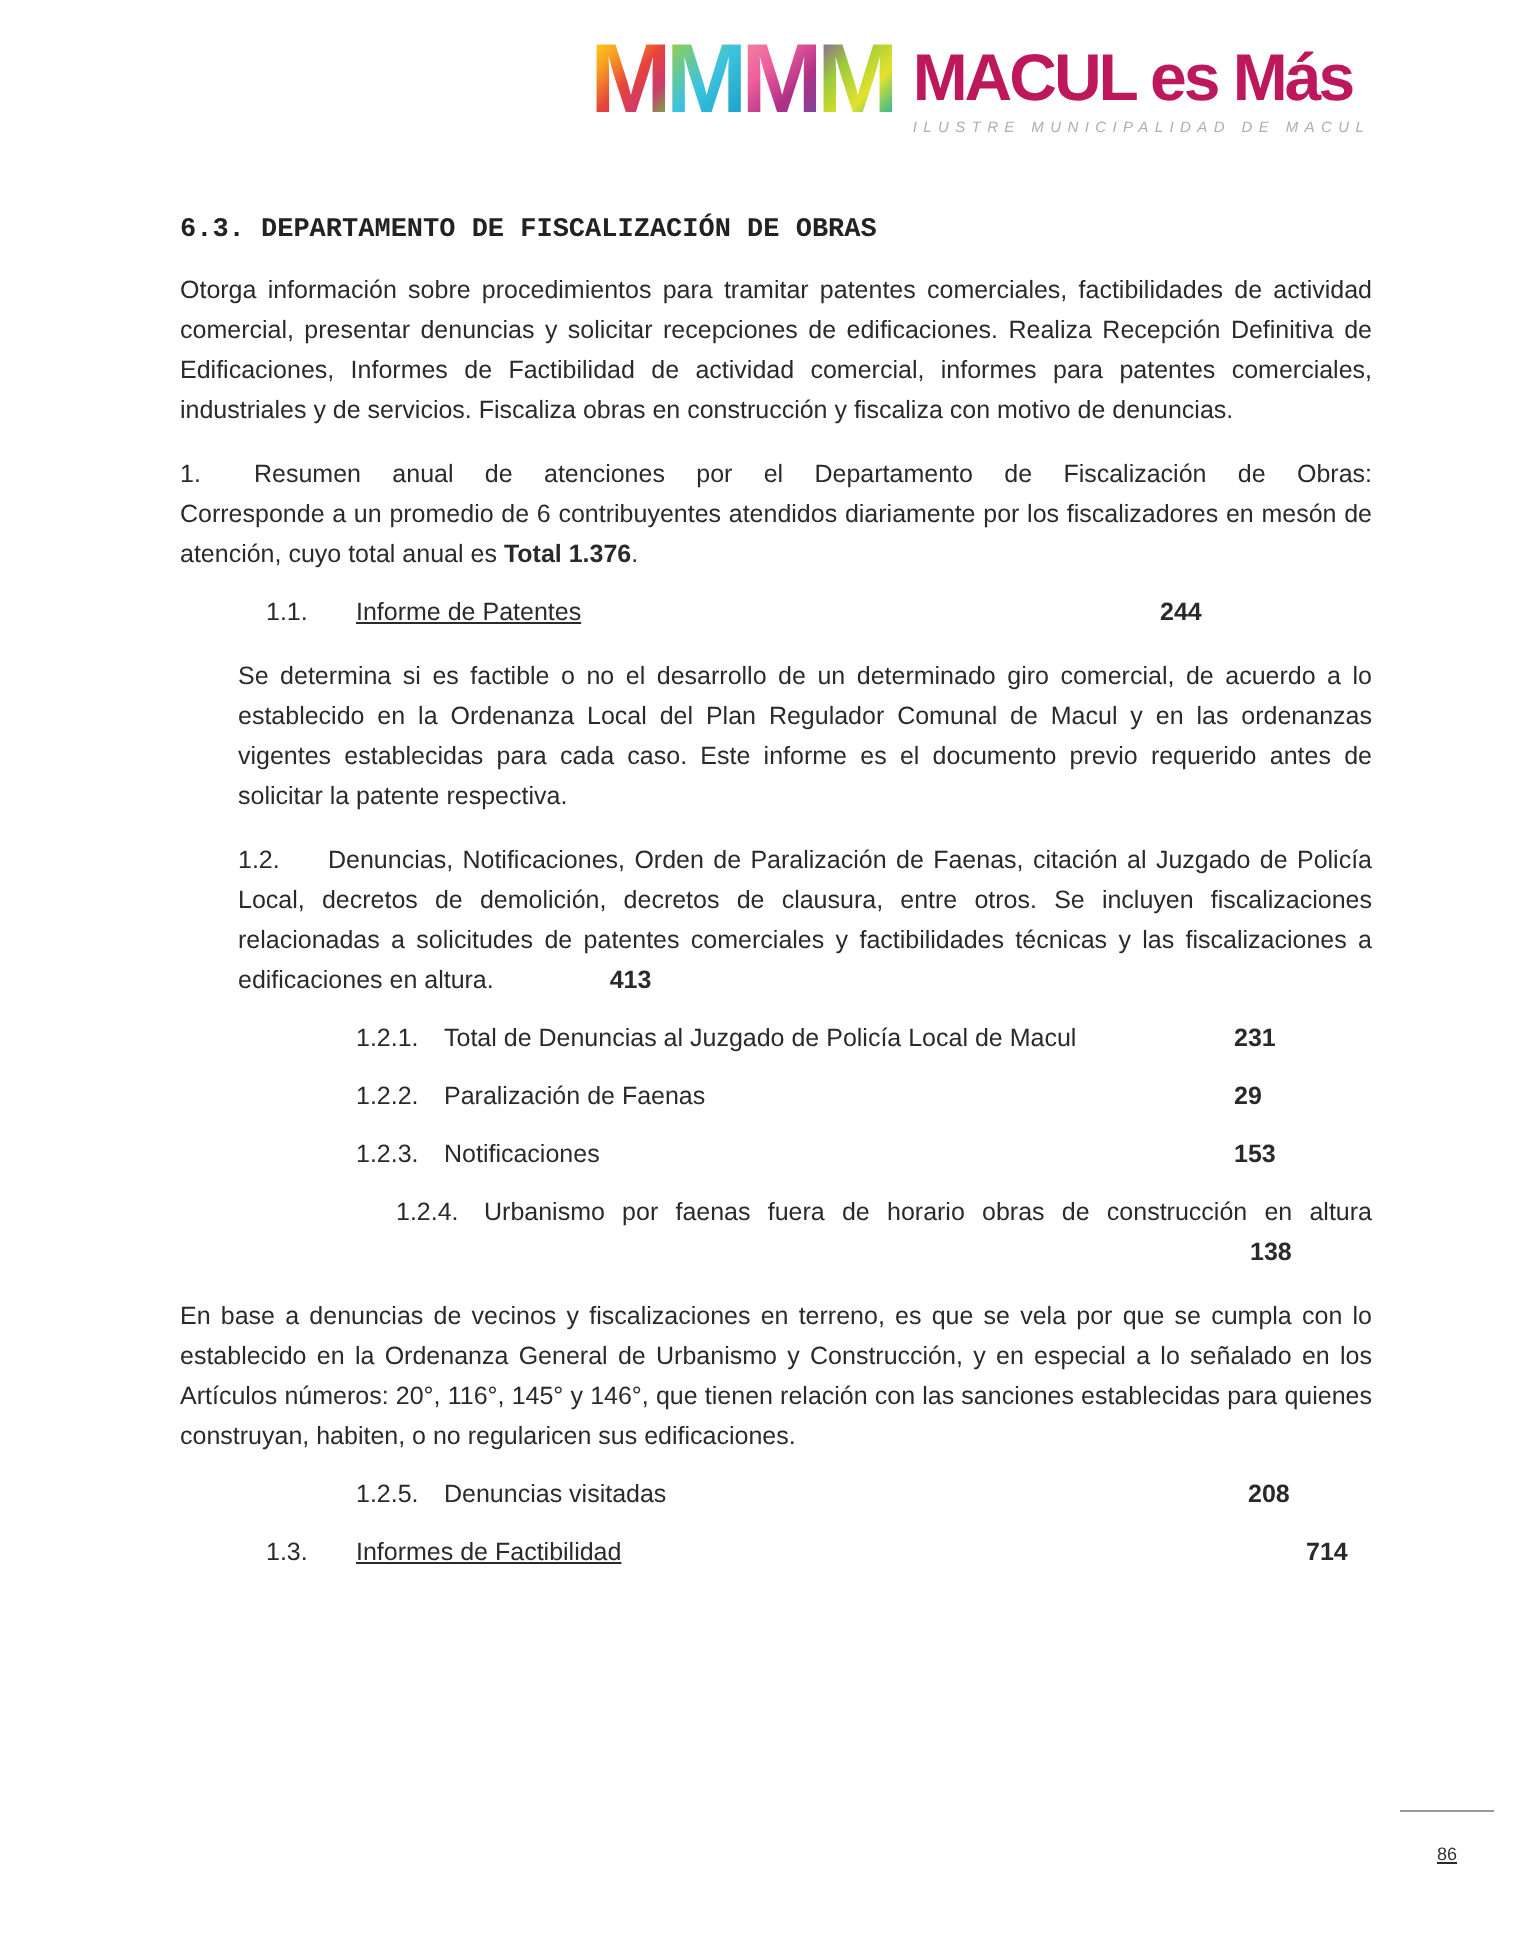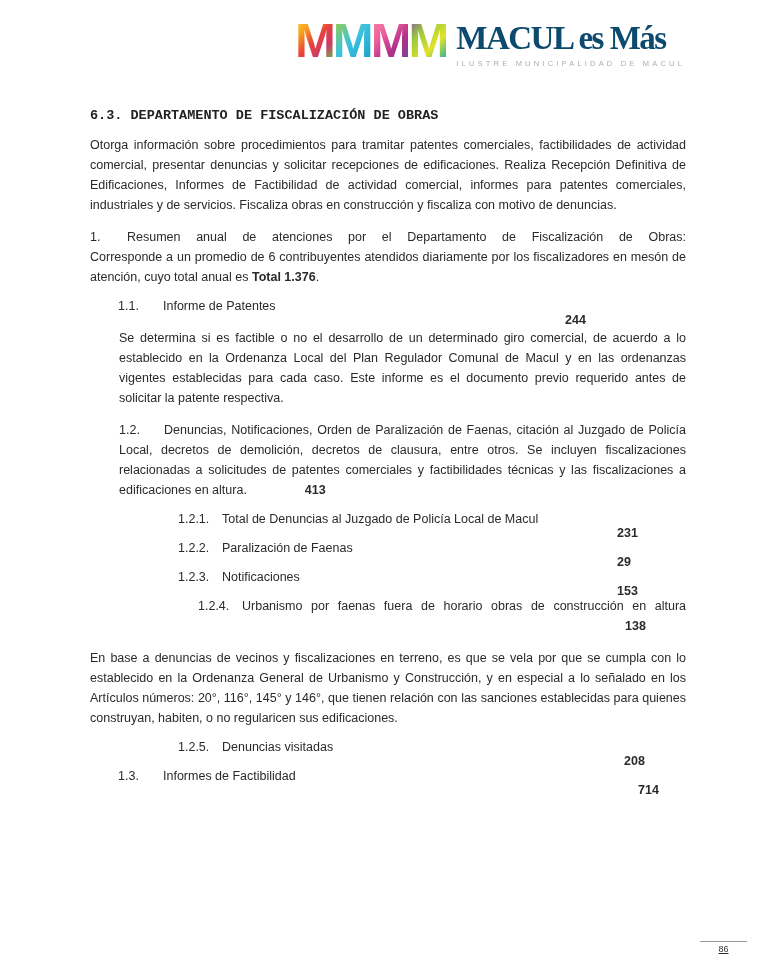--- a/index.html
+++ b/index.html
@@ -40,20 +40,21 @@
     color: #9c9c9c;
     margin-top: 2px;
     white-space: nowrap;
   }
   .logo-subtitle {
     font-size: 7.5px;
     letter-spacing: 3.2px;
     color: #aeaeae;
     margin-top: 4px;
     white-space: nowrap;
+    font-style: italic;
   }
 
   
   main { width: 596px; }
   .heading {
     margin-top: 30px;
     font-size: 13.5px;
     font-weight: bold;
     color: #222222;
     font-family: Liberation Mono, monospace;
@@ -75,61 +76,61 @@
   .gap-413 { display: inline-block; width: 58px; }
 
   
   .row {
     position: relative;
     margin-top: 9px;
     font-size: 12.5px;
     line-height: 20px;
   }
   .row .lbl { display: inline-block; }
-  .lvl2 { margin-left: 28px; }
+  .lvl2 { margin-left: 43px; text-decoration: underline; }
   .lvl2 .lbl { width: 45px; }
   .lvl3 { margin-left: 88px; }
   .lvl3 .lbl { width: 44px; }
-  .row .num { position: absolute; top: 14px; font-weight: bold; }
+  .row .num { position: absolute; top: 0; font-weight: bold; }
   .r11  .num { left: 447px; }
   .r121 .num { left: 439px; }
   .r122 .num { left: 439px; }
   .r123 .num { left: 439px; }
   .r125 .num { left: 446px; }
   .r13  .num { left: 520px; }
   .numline-124 { margin-left: 447px; font-weight: bold; }
 
   
   .footer-box {
     position: absolute;
     right: 21px;
-    bottom: 26px;
+    bottom: 48px;
     width: 47px;
     border-top: 1px solid #9a9a9a;
     text-align: center;
-    padding-top: 2px;
+    padding-top: 16px;
     text-decoration: underline;
   }
   .page-num { font-size: 9px; color: #333333; }
 </style>
 </head>
 <body>
 
 <div class="page">
 
   <header class="header">
     <div class="logo-row">
       <div class="monogram">
         <span class="m m1" style="background-image: linear-gradient(135deg, rgb(255, 210, 31), rgb(245, 158, 34), rgb(232, 68, 58), rgb(203, 58, 107), rgb(106, 191, 69));">M</span>
         <span class="m m2" style="background-image: linear-gradient(135deg, rgb(159, 207, 60), rgb(60, 195, 222), rgb(27, 159, 202));">M</span>
         <span class="m m3" style="background-image: linear-gradient(135deg, rgb(242, 135, 159), rgb(238, 95, 158), rgb(177, 48, 135), rgb(116, 72, 156));">M</span>
         <span class="m m4" style="background-image: linear-gradient(135deg, rgb(138, 86, 165), rgb(156, 203, 59), rgb(227, 226, 42), rgb(24, 178, 162));">M</span>
       </div>
       <div class="logo-textcol">
-        <div class="logo-title" style="color: #0c4a6e; font-family: Liberation Serif, serif;">MACUL es Más</div>
+        <div class="logo-title" style="color: #be185d;">MACUL es Más</div>
         <div class="logo-subtitle" style="color: rgb(174, 174, 174);">ILUSTRE MUNICIPALIDAD DE MACUL</div>
       </div>
     </div>
   </header>
 
   <main>
 
     <h1 class="heading">6.3. DEPARTAMENTO DE FISCALIZACIÓN DE OBRAS</h1>
 
     <p class="para">Otorga información sobre procedimientos para tramitar patentes comerciales, factibilidades de actividad comercial, presentar denuncias y solicitar recepciones de edificaciones. Realiza Recepción Definitiva de Edificaciones, Informes de Factibilidad de actividad comercial, informes para patentes comerciales, industriales y de servicios. Fiscaliza obras en construcción y fiscaliza con motivo de denuncias.</p>

